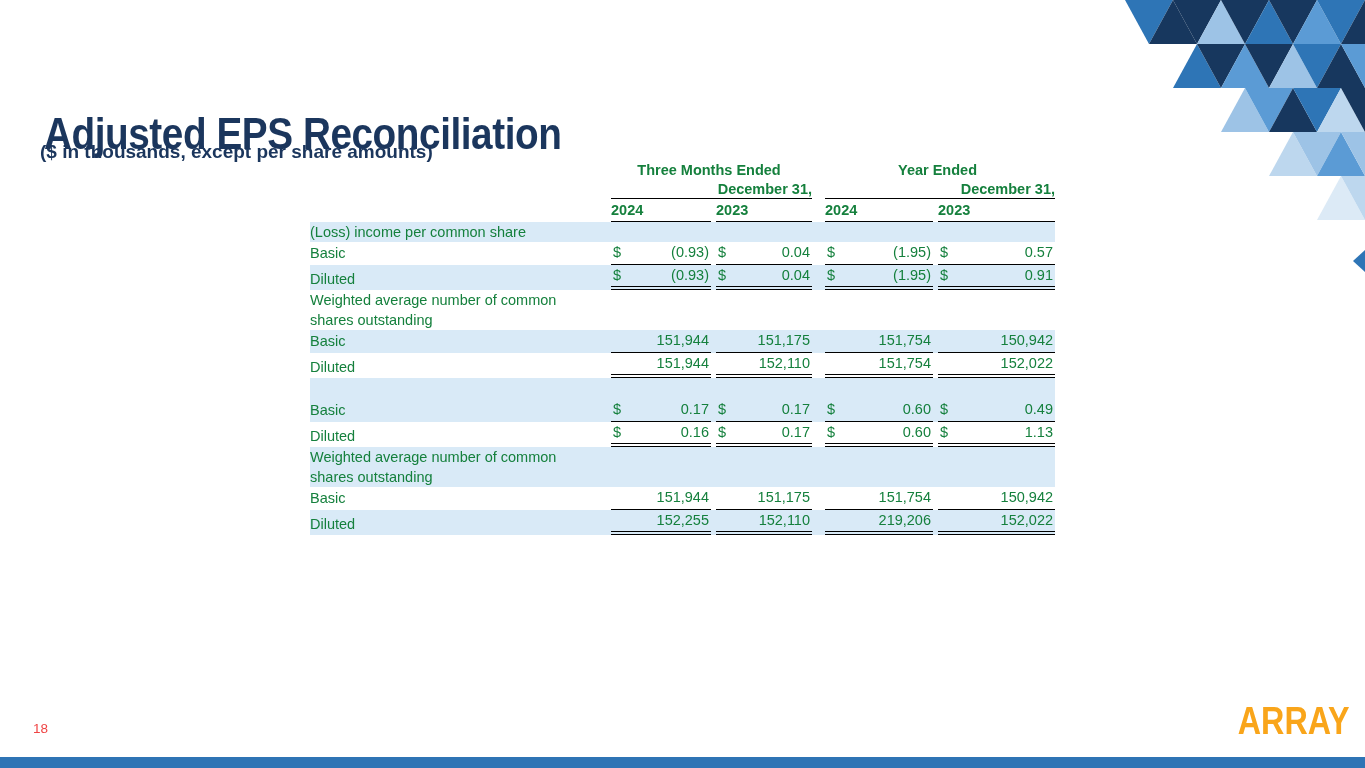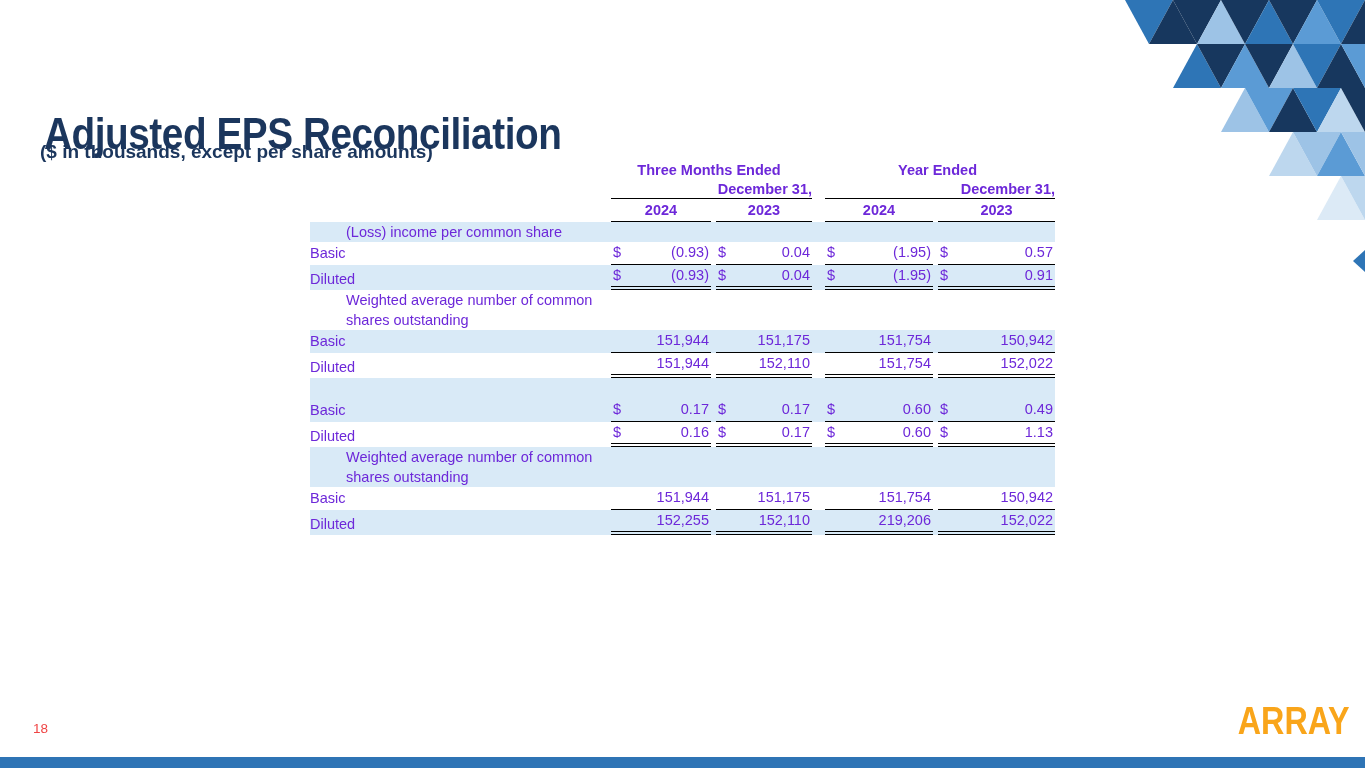--- a/index.html
+++ b/index.html
@@ -19,28 +19,28 @@
     --triangle-soft:#BDD7EE;
     --triangle-pale:#DCEAF6;
   }
   .slide-title{
     position:absolute;left:44px;top:80px;font-size:44px;font-weight:bold;
     color:var(--title-navy);letter-spacing:-0.5px;white-space:nowrap;
     transform:scaleX(0.88);transform-origin:left top;
   }
   .slide-subtitle{position:absolute;left:40px;top:141px;font-size:19px;font-weight:bold;color:var(--title-navy);}
   .table-wrap{position:absolute;left:310px;top:161px;}
-  table.eps{border-collapse:collapse;table-layout:fixed;width:745px;color:#6d28d9;}
+  table.eps{border-collapse:collapse;table-layout:fixed;width:745px;color:#15803d;}
   table.eps th,table.eps td{padding:0;font-size:14.5px;font-weight:normal;vertical-align:bottom;}
   .g-line1{font-weight:bold;text-align:center;line-height:19px;}
   .g-line2{font-weight:bold;text-align:right;line-height:18px;border-bottom:1.5px solid #000;margin-left:5px;}
-  .y-head{font-weight:bold;text-align:center;line-height:22px;border-bottom:1.5px solid #000;margin-left:5px;}
+  .y-head{font-weight:bold;text-align:left;line-height:22px;border-bottom:1.5px solid #000;margin-left:5px;}
   tr.shaded td{background:var(--band-blue);}
   td.section-label{line-height:20px;padding:1px 0 1px 3px;}
-  td.section-label .wrap{max-width:272px;padding-left:36px;}
+  td.section-label .wrap{max-width:272px;}
   td.row-label{padding-left:24px;line-height:21.5px;margin-left:32px;}
   .cellbox{display:flex;justify-content:space-between;align-items:baseline;margin-left:5px;line-height:21.5px;padding:0 2px;}
   .cellbox.single{border-bottom:1px solid #000;}
   .cellbox.double{border-bottom:4px double #000;}
   td.spacer-cell{height:21px;}
   .page-number{position:absolute;left:33px;top:721px;font-size:13.5px;color:#ef4444;}
   .array-logo{
     position:absolute;right:15px;top:700px;font-size:38px;font-weight:bold;
     color:var(--logo-orange);white-space:nowrap;transform:scaleX(0.85);transform-origin:right top;
   }

